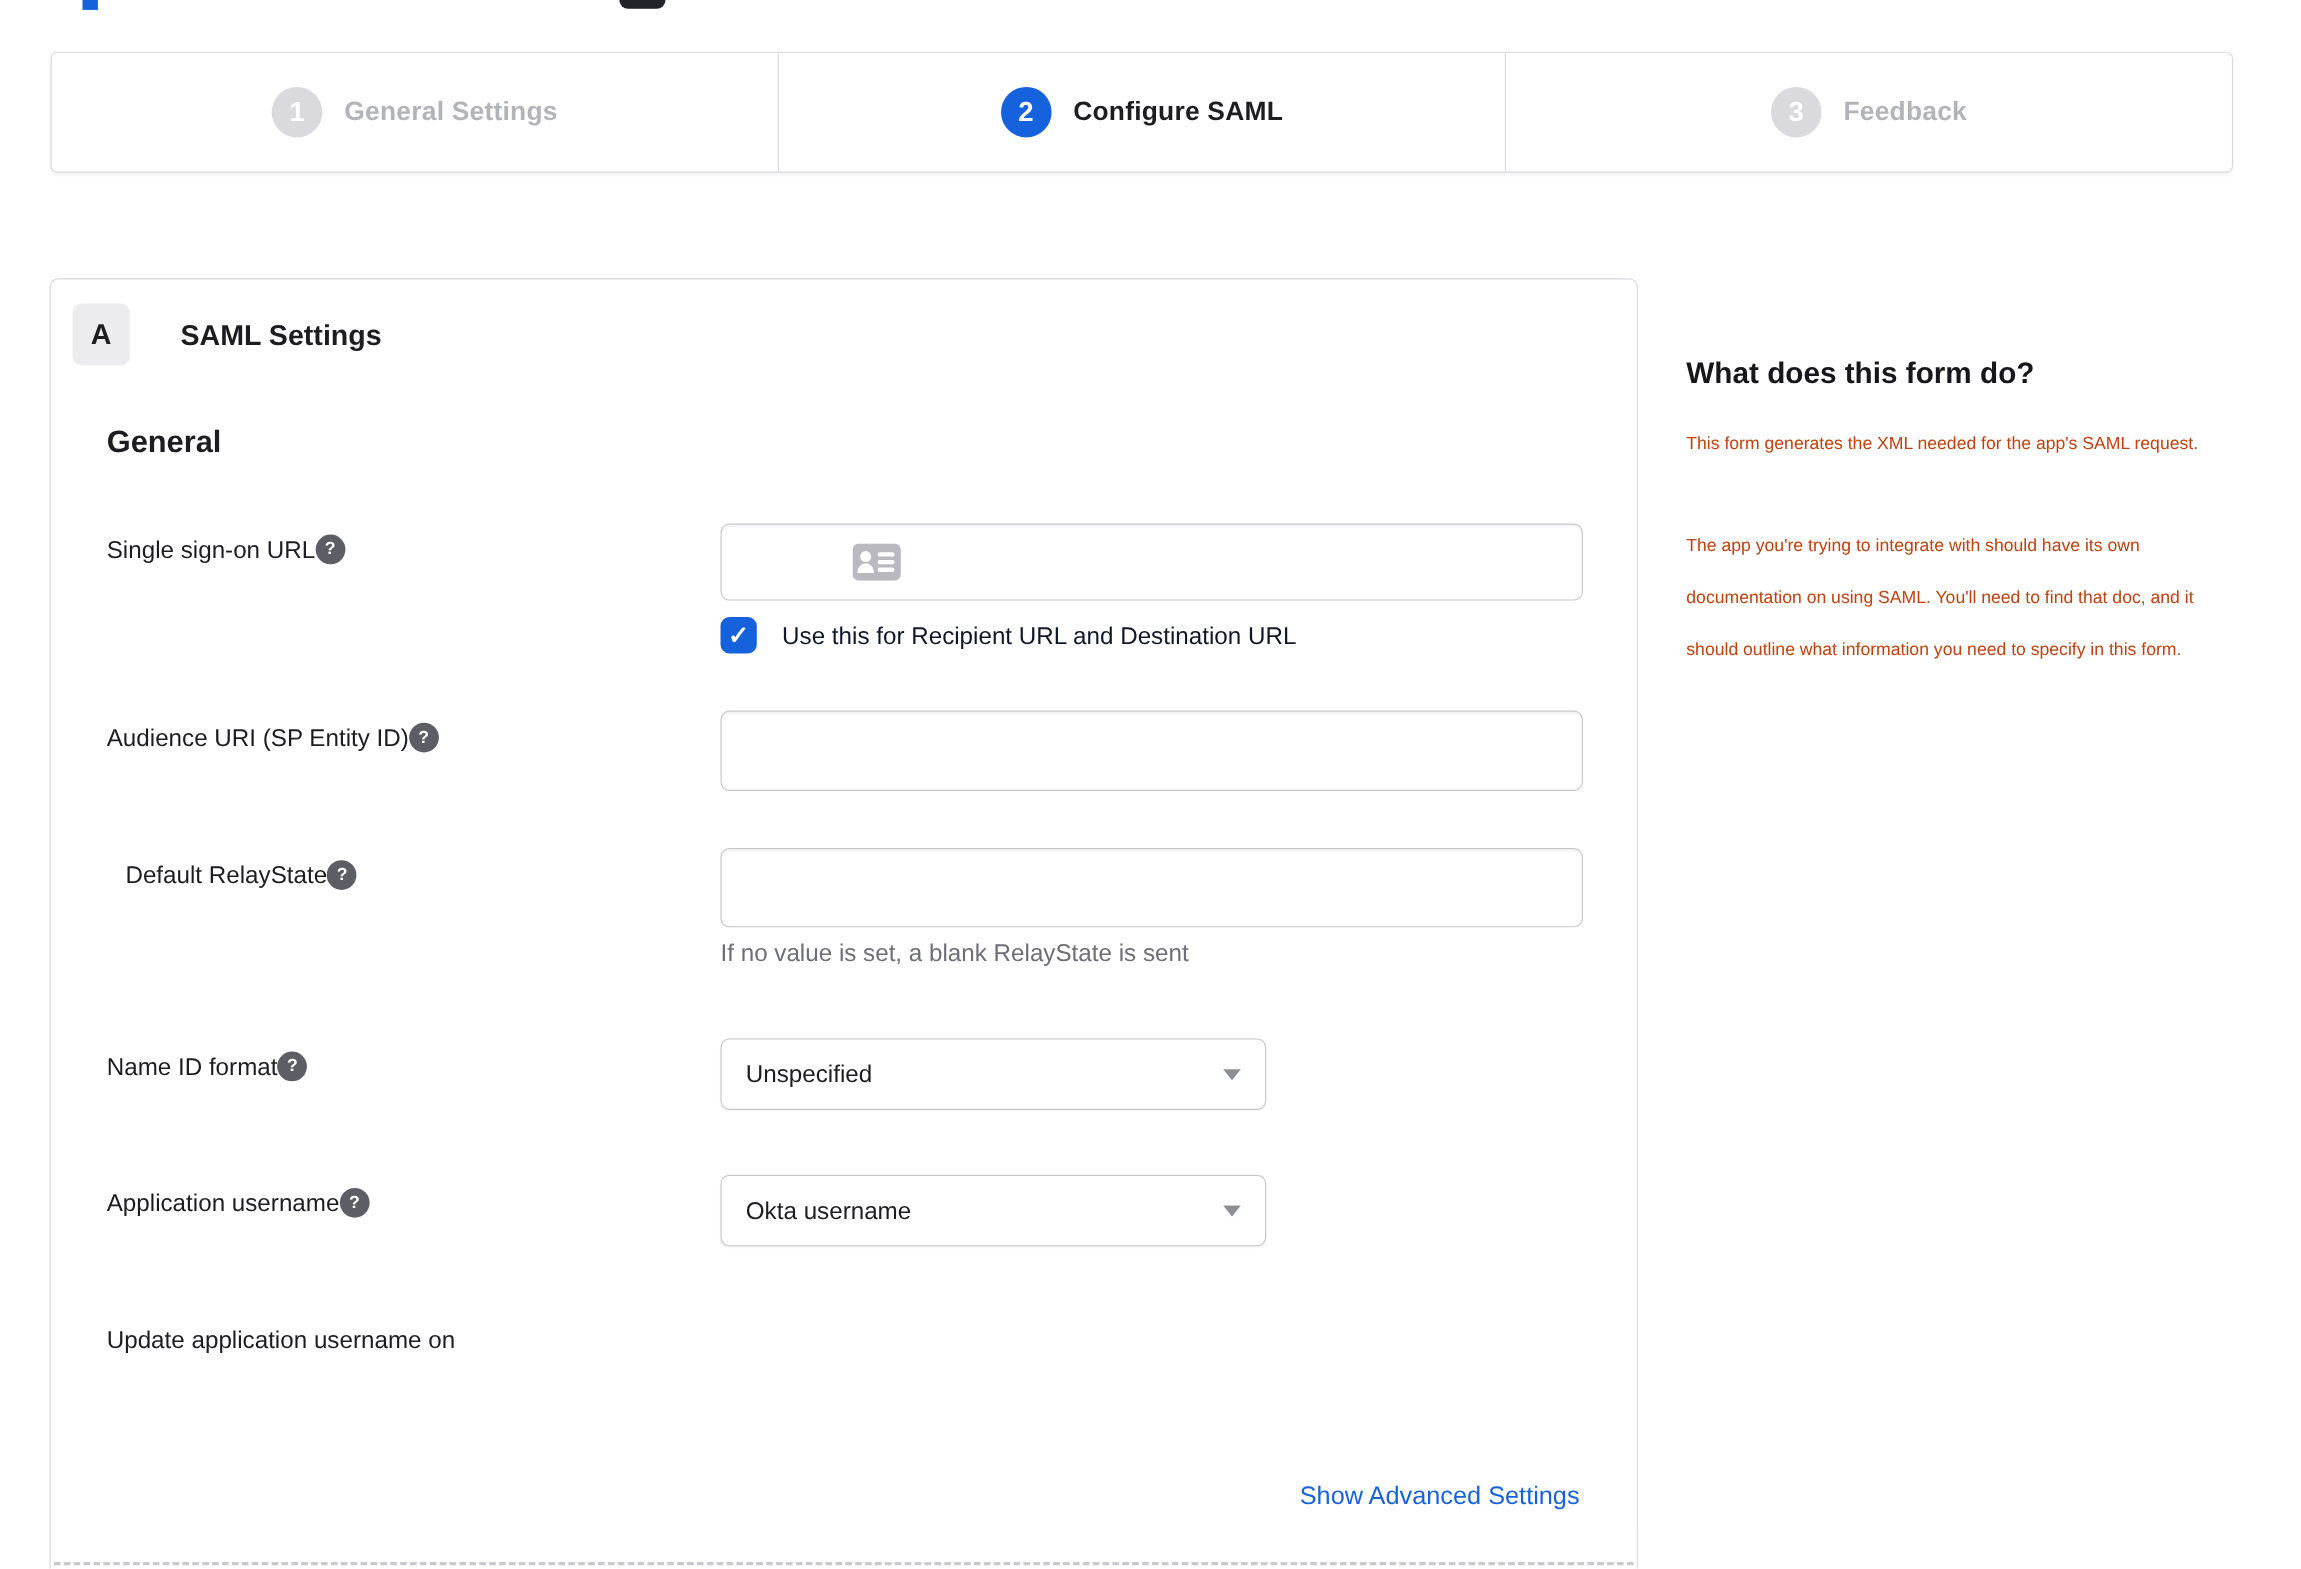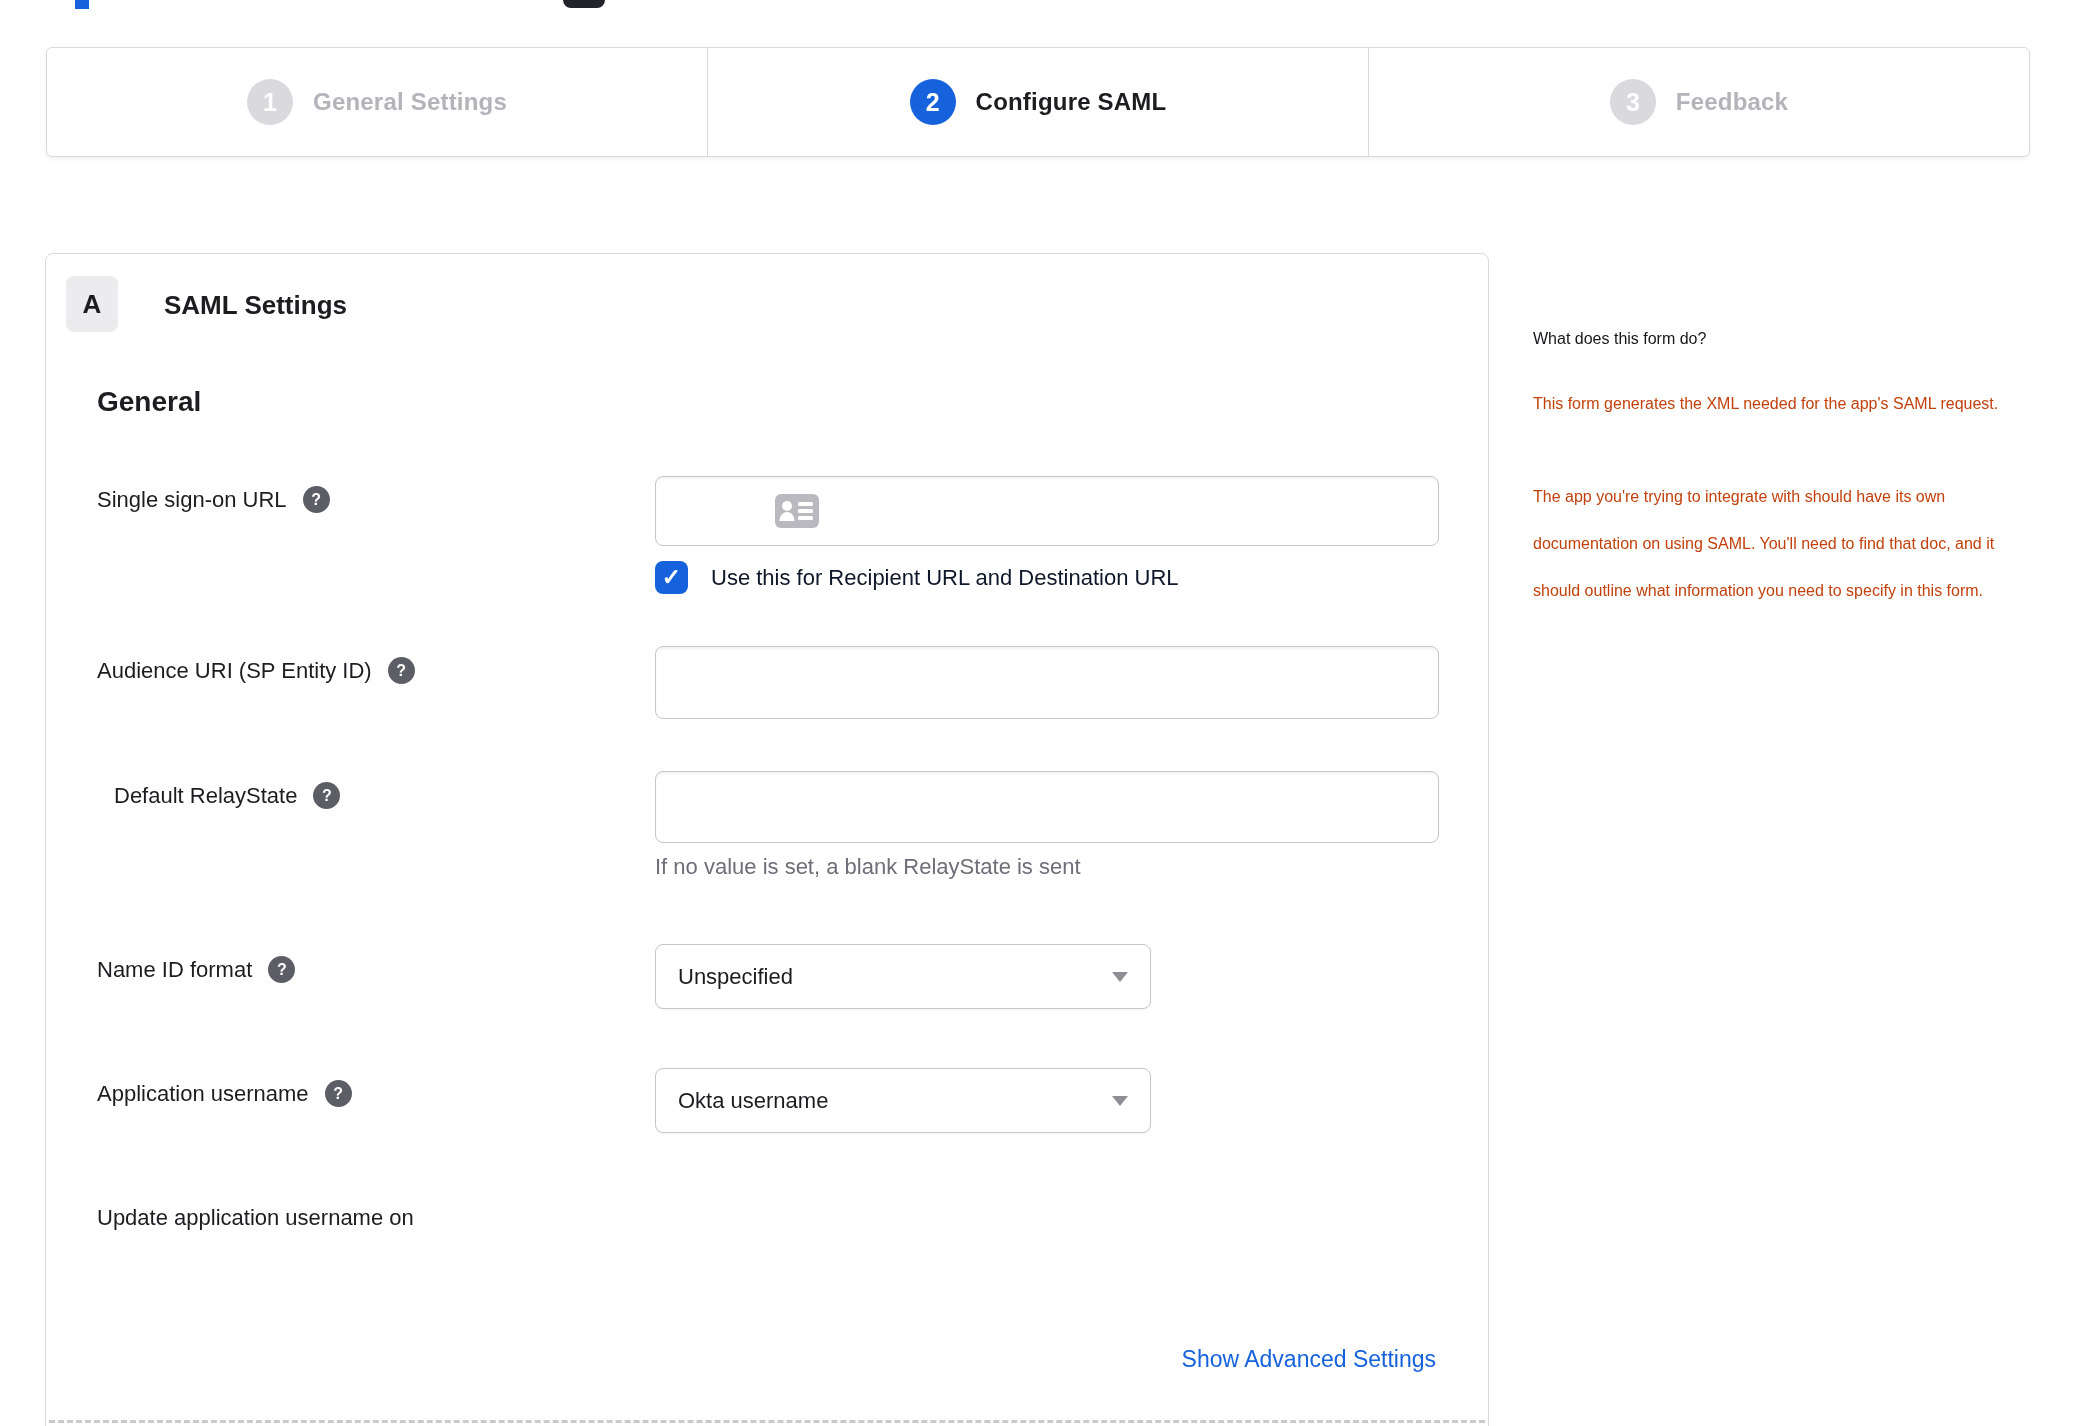--- a/index.html
+++ b/index.html
@@ -48,21 +48,21 @@
     position:absolute; left:20px; top:22px; width:52px; height:56px;
     background:#ececee; border-radius:8px;
     display:flex; align-items:center; justify-content:center;
     font-size:26px; font-weight:bold; color:#1d1d21;
   }
   .panel-title { position:absolute; left:118px; top:36px; font-size:26px; font-weight:bold; }
   .section-heading { position:absolute; left:51px; top:132px; font-size:28px; font-weight:bold; }
 
   .field-label {
     position:absolute; left:51px;
-    display:flex; align-items:center; gap:16px;
+    display:flex; align-items:center; 
     font-size:22px; color:#1d1d21;
   }
   .help-icon {
     width:27px; height:27px; border-radius:50%;
     background:#5d5d66; color:#fff;
     font-size:16px; font-weight:bold;
     display:flex; align-items:center; justify-content:center;
     cursor:pointer; flex:0 0 auto;
   }
 
@@ -117,21 +117,21 @@
     font-size:23px; color:#1662dd; text-decoration:none; cursor:pointer;
   }
 
   .dashed-divider {
     position:absolute; left:3px; top:1166px; width:1436px;
     border-top:3px dashed #c9c9ce;
   }
 
   
   .sidebar { position:absolute; left:1533px; top:318px; width:478px; }
-  .sidebar h3 { font-size:16px; font-weight:normal; color:#16161b; line-height:42px; margin:0 0 20px 0; }
+  .sidebar h3 { font-size:27px; font-weight:bold; color:#16161b; line-height:42px; margin:0 0 20px 0; }
   .sidebar p  { font-size:16px; color:#c2410c; line-height:47px; margin:0 0 46px 0; }
 </style>
 </head>
 <body>
 
 <div class="artifact-blue"></div>
 <div class="artifact-dark"></div>
 
 <div class="stepper">
   <div class="step">

